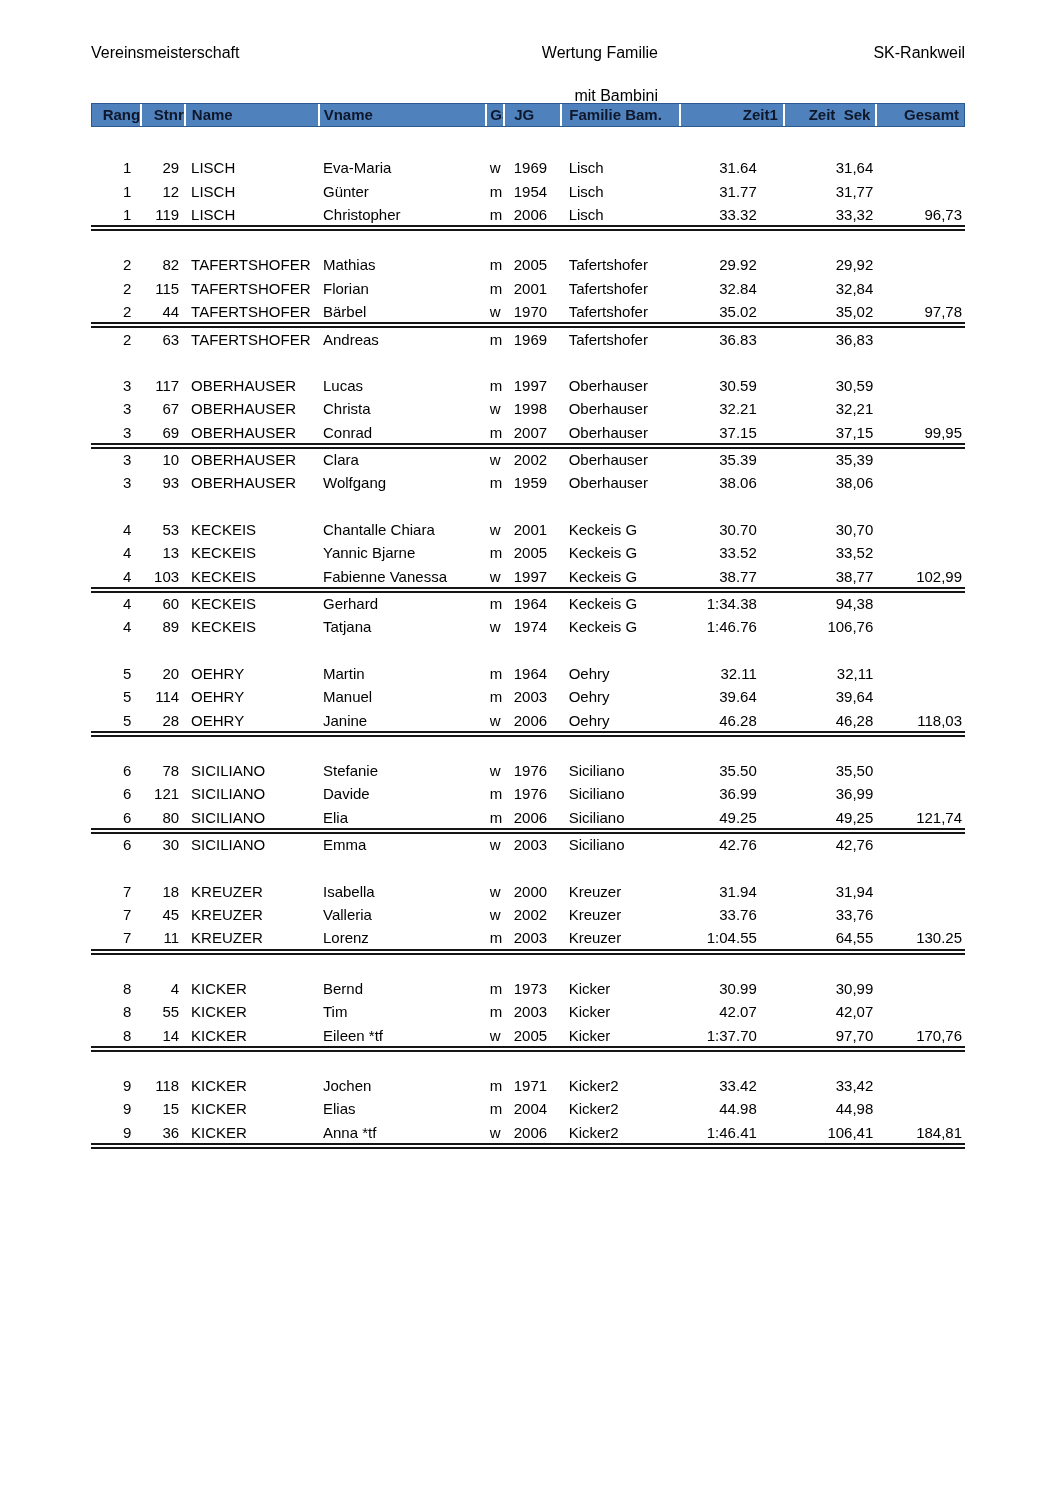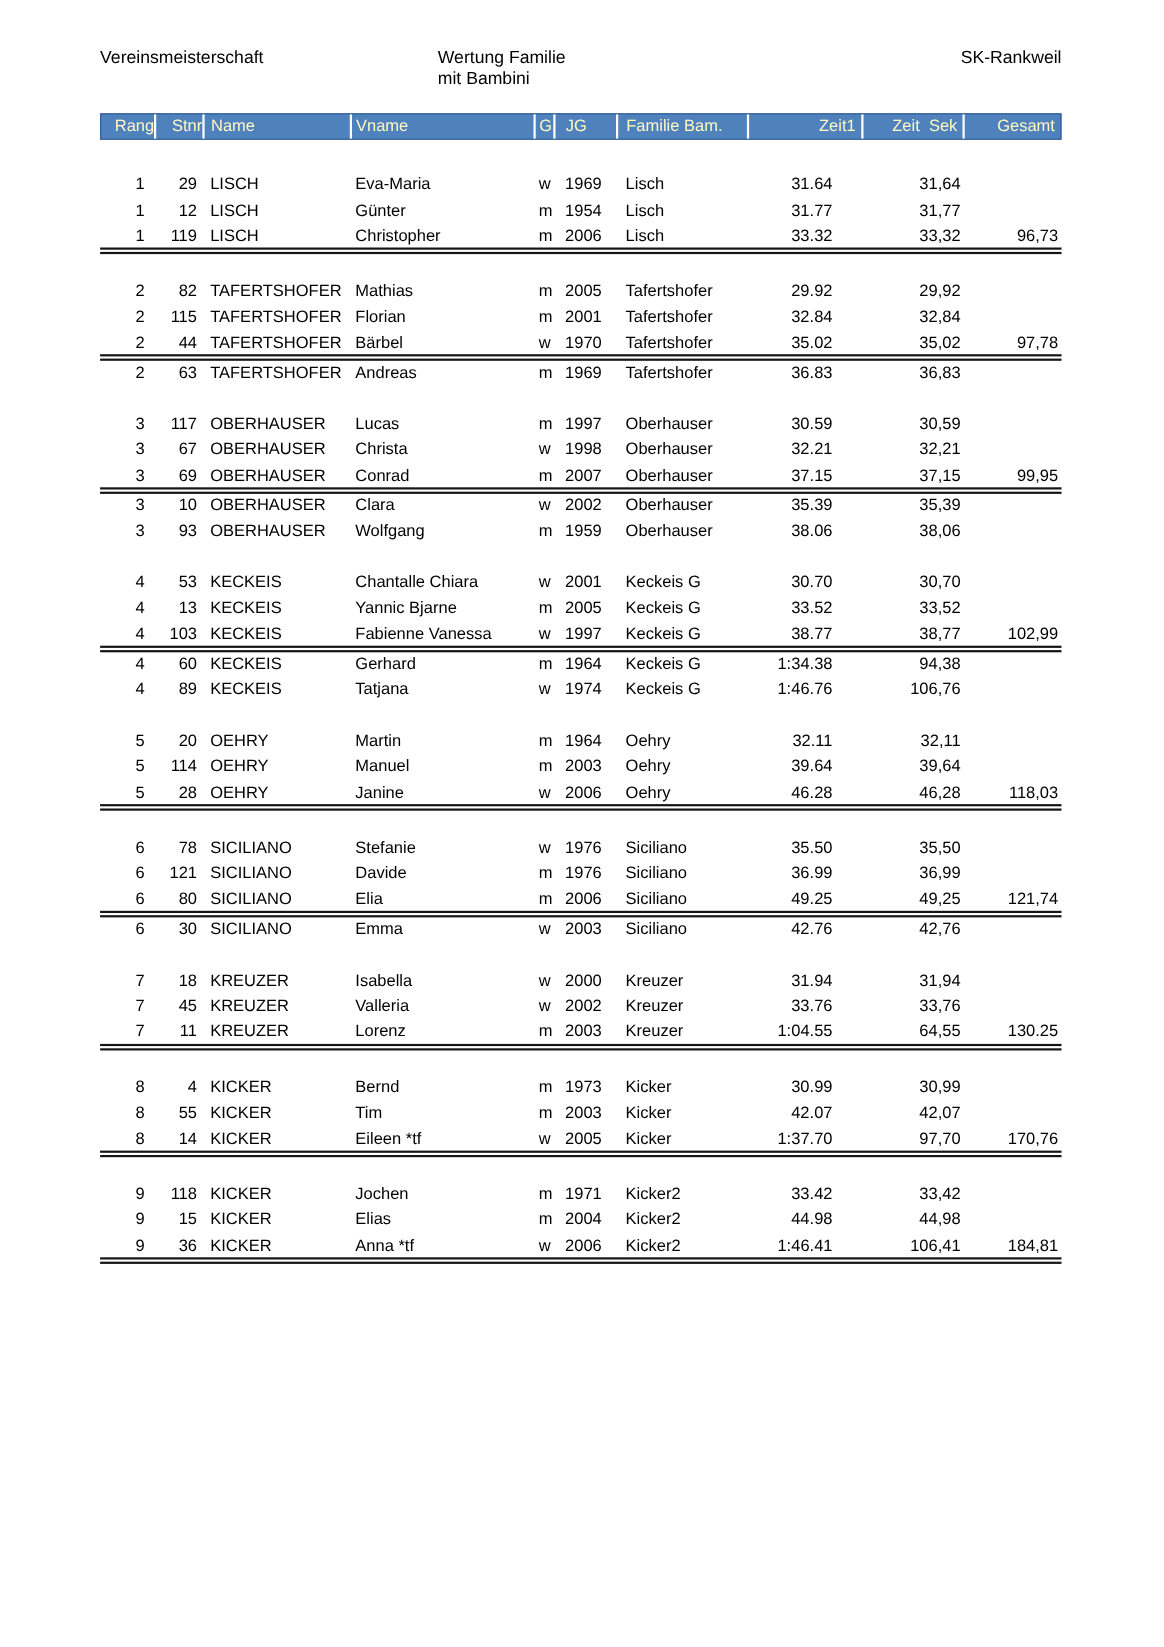--- a/index.html
+++ b/index.html
@@ -18,40 +18,40 @@
     position:absolute;
     left:91px;
     top:43px;
     width:874px;
     display:flex;
     font-size:16px;
     line-height:19px;
     gap:47px;
   }
   .t-left  { flex:1; text-align:left; }
-  .t-center{ flex:1; text-align:left; }
+  .t-center{ flex:1; text-align:right; }
   .t-right { flex:1; text-align:right; }
-  .t-center .line2 { margin-top:0; }
+  .t-center .line2 { margin-top:24px; }
 
   
   .grid-header {
     position:absolute;
     left:91px;
     top:103px;
     width:874px;
     height:24px;
     display:flex;
     background:#4F81BD;
     border:1px solid #2D5A8E;
     box-sizing:border-box;
   }
   .hcell {
     box-sizing:border-box;
-    color:#fef9c3;
-    font-weight:normal;
+    color:#0f172a;
+    font-weight:bold;
     font-size:15px;
     line-height:22px;
     padding-left:5px;
     white-space:pre;
     border-right:2px solid #ffffff;
     overflow:hidden;
   }
   .hcell:last-child { border-right:none; }
   .hcell.right { text-align:right; padding-right:5px; padding-left:0; }
 

